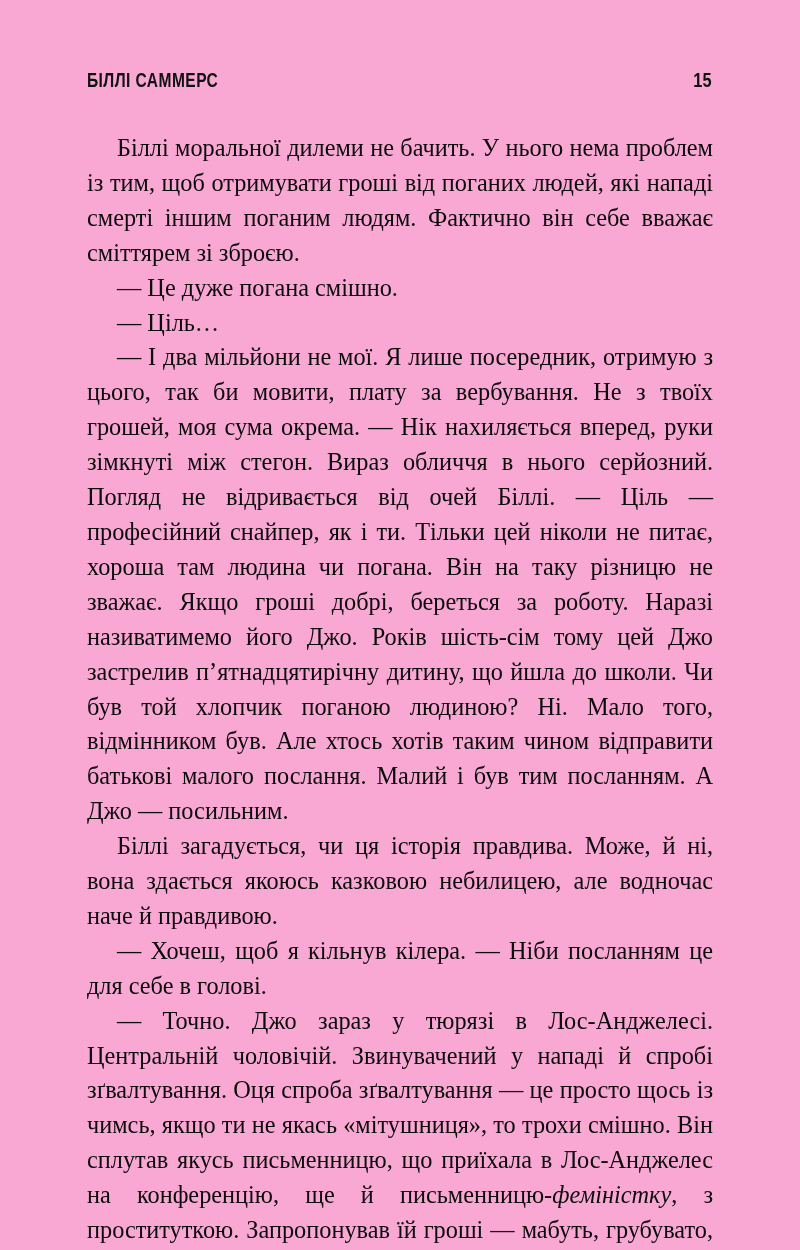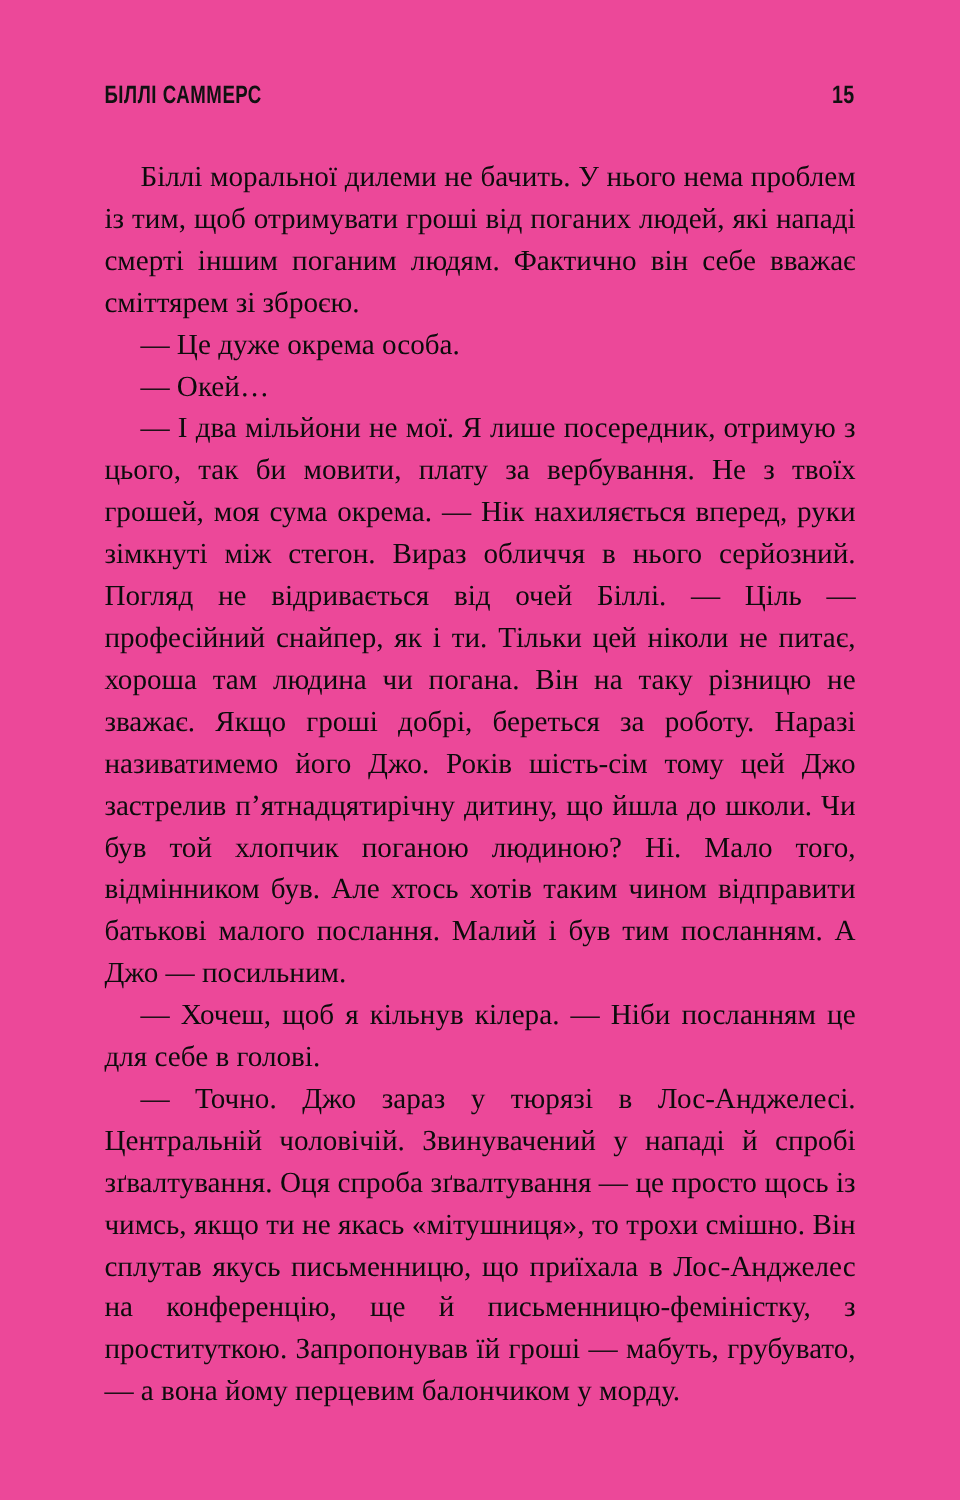--- a/index.html
+++ b/index.html
@@ -76,34 +76,36 @@
   
   .textblock p::after {
     content: "";
     display: inline-block;
     width: 100%;
   }
   .textblock p.full::after {
     content: none;
   }
   .ital {
+    font-style: italic;
   }
 </style>
 </head>
 <body>
 
-<div class="page" style="width: 800px; height: 1250px; background: #ec4899;">
+<div class="page" style="width: 800px; height: 1250px; background: #f9a8d4;">
 
   <div class="runhead">
     <div class="runhead-title">БІЛЛІ САММЕРС</div>
     <div class="runhead-folio">15</div>
   </div>
 
   <div class="textblock">
     <p class="full">Біллі моральної дилеми не бачить. У нього нема проблем із тим, щоб отримувати гроші від поганих людей, які нападі смерті іншим поганим людям. Фактично він себе вважає сміттярем зі зброєю.</p>
-    <p class="full">— Це дуже окрема особа.</p>
-    <p class="full">— Окей…</p>
+    <p class="full">— Це дуже погана смішно.</p>
+    <p class="full">— Ціль…</p>
     <p class="full">— І два мільйони не мої. Я лише посередник, отримую з цього, так би мовити, плату за вербування. Не з твоїх грошей, моя сума окрема. — Нік нахиляється вперед, руки зімкнуті між стегон. Вираз обличчя в нього серйозний. Погляд не відривається від очей Біллі. — Ціль — професійний снайпер, як і ти. Тільки цей ніколи не питає, хороша там людина чи погана. Він на таку різницю не зважає. Якщо гроші добрі, береться за роботу. Наразі називатимемо його Джо. Років шість-сім тому цей Джо застрелив п’ятнадцятирічну дитину, що йшла до школи. Чи був той хлопчик поганою людиною? Ні. Мало того, відмінником був. Але хтось хотів таким чином відправити батькові малого послання. Малий і був тим посланням. А Джо — посильним.</p>
+    <p class="full">Біллі загадується, чи ця історія правдива. Може, й ні, вона здається якоюсь казковою небилицею, але водночас наче й правдивою.</p>
     <p class="full">— Хочеш, щоб я кільнув кілера. — Ніби посланням це для себе в голові.</p>
     <p class="full"><span>— Точно. Джо зараз у тюрязі в Лос-Анджелесі. Центральній чоловічій. Звинувачений у нападі й спробі зґвалтування. Оця спроба зґвалтування — це просто щось із чимсь, якщо ти не якась «мітушниця», то трохи смішно. Він сплутав якусь письменницю, що приїхала в Лос-Анджелес на конференцію, ще й письменницю-</span><span class="ital">феміністку</span><span>, з проституткою. Запропонував їй гроші — мабуть, грубувато, — а вона йому перцевим балончиком у морду.</span></p>
   </div>
 
 </div>
 
 </body></html>

